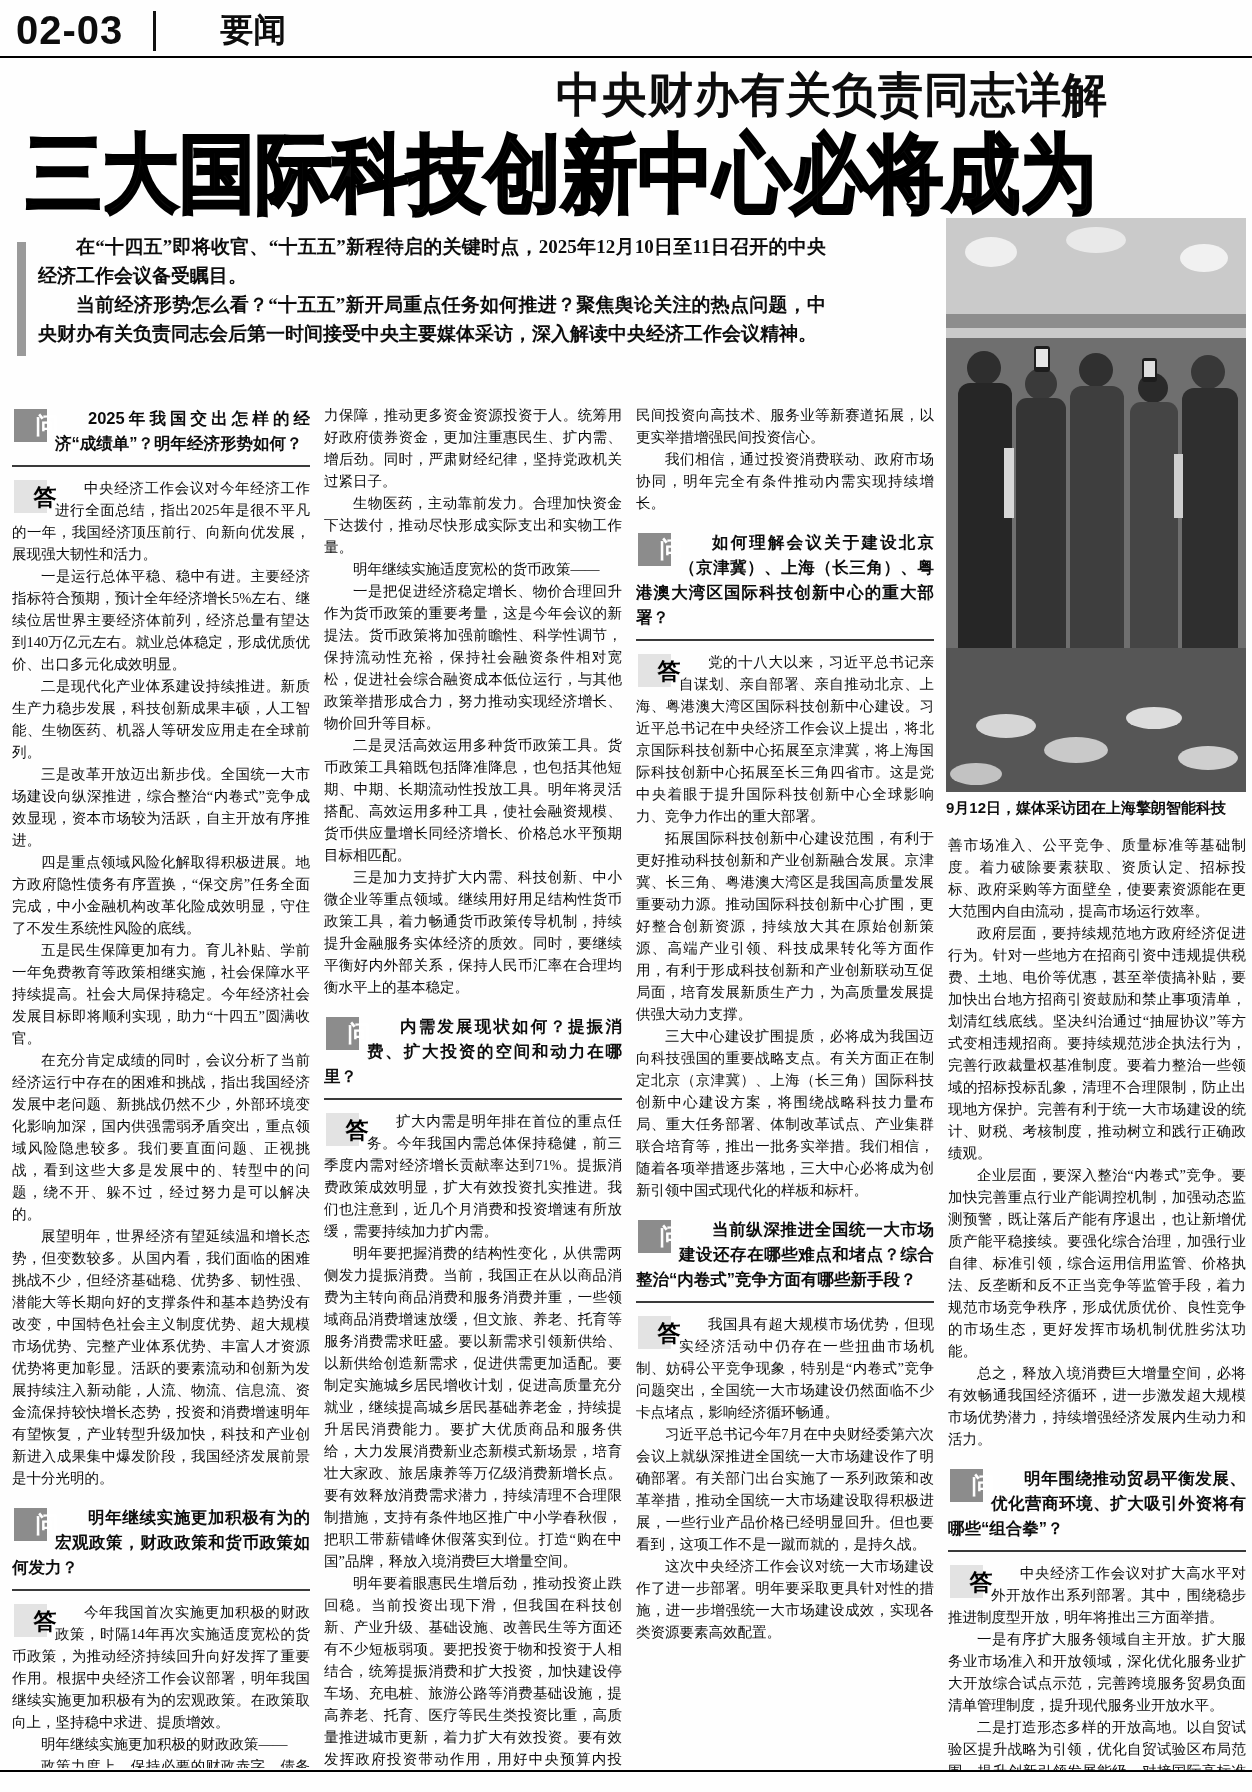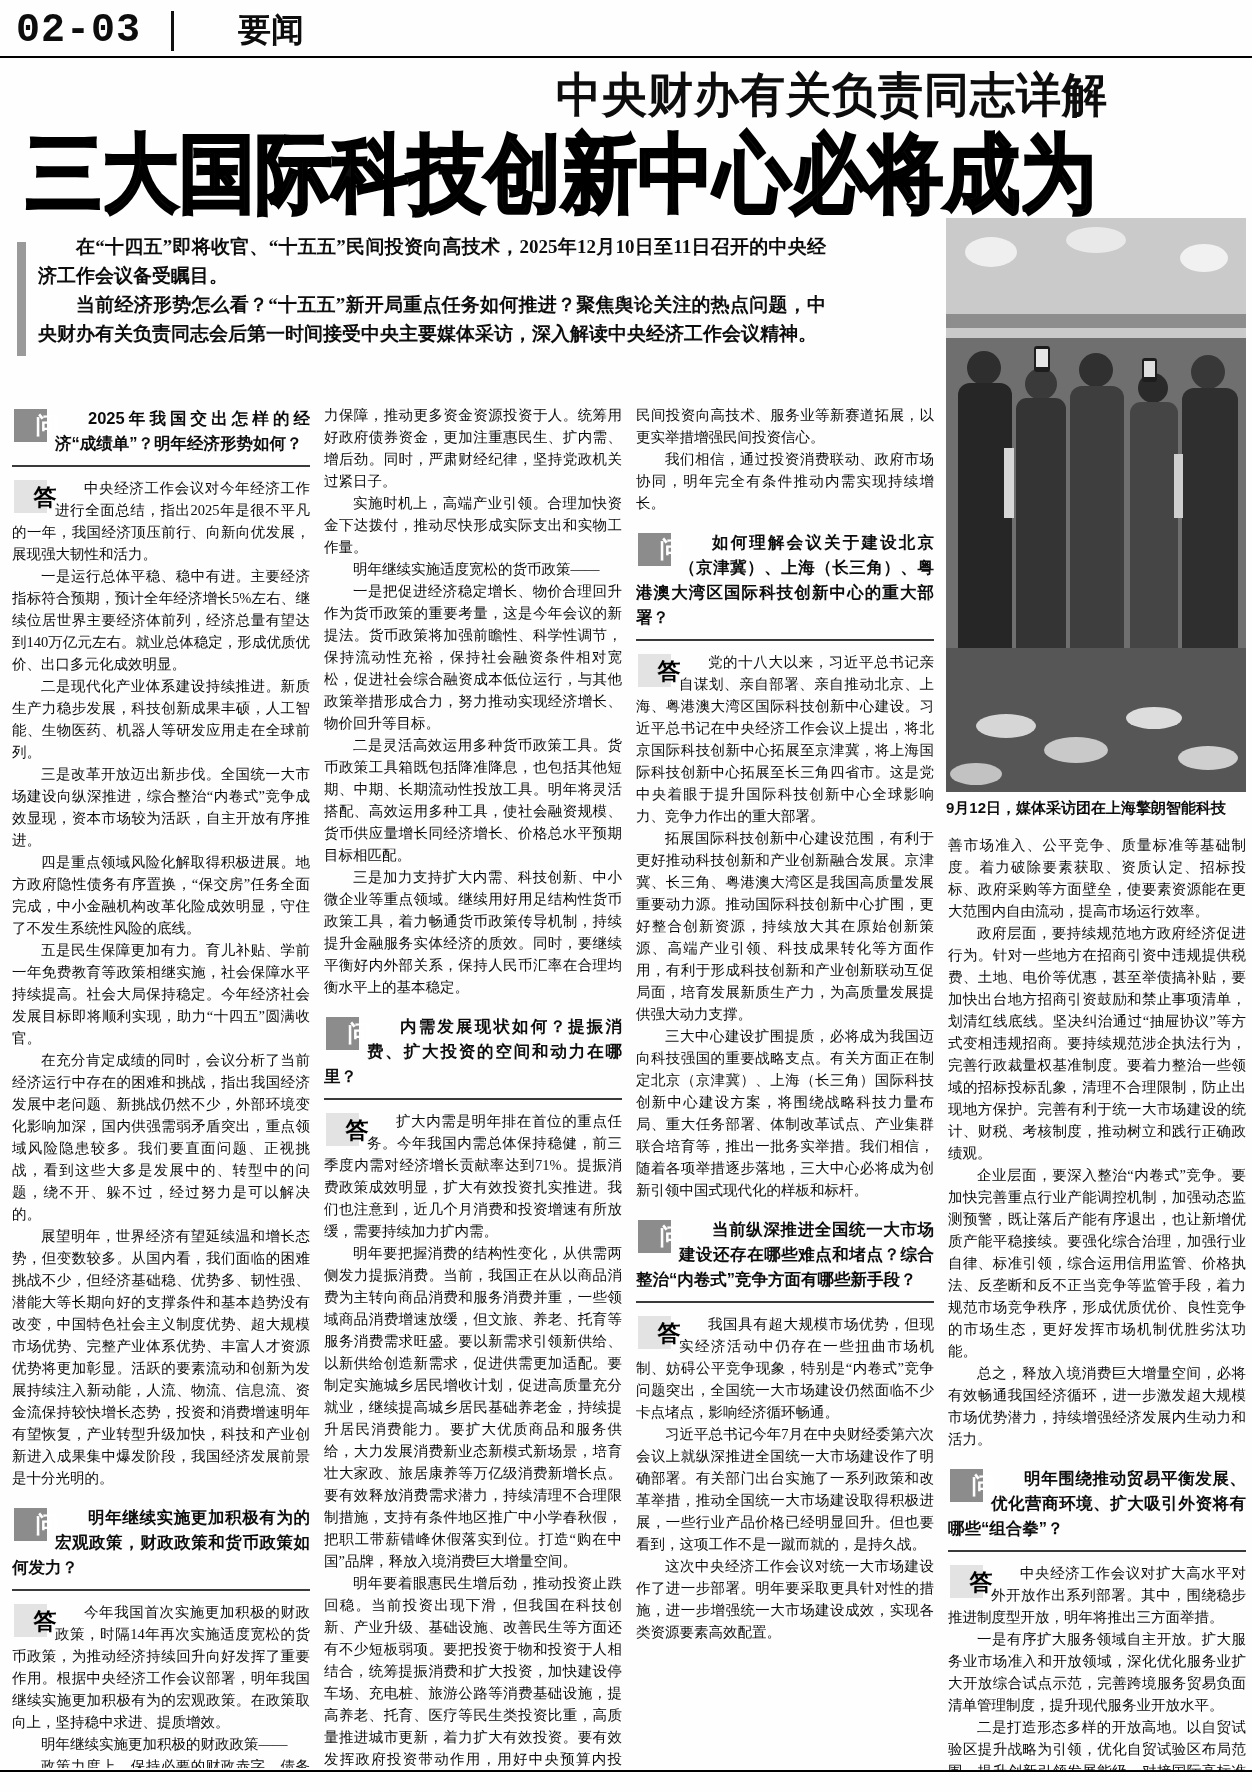--- a/index.html
+++ b/index.html
@@ -1,20 +1,20 @@
 <!DOCTYPE html>
 <html><head>
 <meta charset="utf-8">
 <style>
   html,body{margin:0;padding:0;background:#e8e8e8;}
   .page{position:relative;width:1252px;height:1792px;background:#fefefe;color:#0d0d0d;
         font-family:"Liberation Serif",serif;overflow:hidden;margin:0 auto;}
   
   .masthead{position:absolute;top:8px;left:16px;display:flex;align-items:center;gap:30px;
-            font-family:Liberation Mono, monospace;}
+            font-family:Liberation Sans, sans-serif;}
   .edition{font-size:40px;font-weight:700;letter-spacing:1px;}
   .mast-divider{width:3px;height:40px;background:#111;}
   .section{font-size:33px;font-weight:700;margin-left:34px;}
   .rule-top{position:absolute;top:56px;left:0;width:1252px;height:2px;background:#000;}
   
   .kicker{position:absolute;top:64px;left:556px;width:545px;font-family:"Liberation Sans",sans-serif;
           font-size:45px;font-weight:700;white-space:nowrap;letter-spacing:1px;transform:scaleY(1.05);transform-origin:left top;}
   .headline{position:absolute;top:118px;left:26px;width:1090px;font-family:"Liberation Sans",sans-serif;
             font-size:76px;font-weight:900;white-space:nowrap;letter-spacing:0.5px;
             transform:scaleY(1.12);transform-origin:left top;-webkit-text-stroke:2.5px #000;}
@@ -56,21 +56,21 @@
     <span class="mast-divider"></span>
     <span class="section">要闻</span>
   </div>
   <div class="rule-top"></div>
 
   <div class="kicker">中央财办有关负责同志详解</div>
   <div class="headline">三大国际科技创新中心必将成为</div>
 
   <div class="lead-bar"></div>
   <div class="lead">
-    <p>在“十四五”即将收官、“十五五”民间投资向高技术，2025年12月10日至11日召开的中央经济工作会议备受瞩目。</p>
+    <p>在“十四五”即将收官、“十五五”新程待启的关键时点，2025年12月10日至11日召开的中央经济工作会议备受瞩目。</p>
     <p>当前经济形势怎么看？“十五五”新开局重点任务如何推进？聚焦舆论关注的热点问题，中央财办有关负责同志会后第一时间接受中央主要媒体采访，深入解读中央经济工作会议精神。</p>
   </div>
 
   <div class="photo">
     <svg width="300" height="574" viewBox="0 0 300 574" xmlns="http://www.w3.org/2000/svg">
       <rect x="0" y="0" width="300" height="574" fill="#a9a9a9"></rect>
       <rect x="0" y="0" width="300" height="140" fill="#cacaca"></rect>
       <ellipse cx="45" cy="34" rx="26" ry="15" fill="#efefef"></ellipse>
       <ellipse cx="150" cy="22" rx="30" ry="13" fill="#e9e9e9"></ellipse>
       <ellipse cx="258" cy="40" rx="24" ry="14" fill="#f1f1f1"></ellipse>
@@ -116,21 +116,21 @@
       <p class="para">展望明年，世界经济有望延续温和增长态势，但变数较多。从国内看，我们面临的困难挑战不少，但经济基础稳、优势多、韧性强、潜能大等长期向好的支撑条件和基本趋势没有改变，中国特色社会主义制度优势、超大规模市场优势、完整产业体系优势、丰富人才资源优势将更加彰显。活跃的要素流动和创新为发展持续注入新动能，人流、物流、信息流、资金流保持较快增长态势，投资和消费增速明年有望恢复，产业转型升级加快，科技和产业创新进入成果集中爆发阶段，我国经济发展前景是十分光明的。</p>
       <div class="qblock">
         <div class="qtext"><span class="qbox">问</span>明年继续实施更加积极有为的宏观政策，财政政策和货币政策如何发力？</div>
       </div>
       <p class="para"><span class="abox">答</span>今年我国首次实施更加积极的财政政策，时隔14年再次实施适度宽松的货币政策，为推动经济持续回升向好发挥了重要作用。根据中央经济工作会议部署，明年我国继续实施更加积极有为的宏观政策。在政策取向上，坚持稳中求进、提质增效。</p>
       <p class="para">明年继续实施更加积极的财政政策——</p>
       <p class="para">政策力度上，保持必要的财政赤字、债务总规模和支出总量。既着眼当前，用好用足财政政策空间，也为应对未来风险留有余地，确保财政可持续。重视解决地方财政困难，建立健全增收节支机制，增强地方自主财力，兜牢基层“三保”底线。</p>
     </div>
   <div class="col" id="col2" style="left:324px">
       <p class="para cont">力保障，推动更多资金资源投资于人。统筹用好政府债券资金，更加注重惠民生、扩内需、增后劲。同时，严肃财经纪律，坚持党政机关过紧日子。</p>
-      <p class="para">实施时机上，高端产业引领。合理加快资金下达拨付，推动尽快形成实际支出和实物工作量。</p>
+      <p class="para">生物医药，主动靠前发力。合理加快资金下达拨付，推动尽快形成实际支出和实物工作量。</p>
       <p class="para">明年继续实施适度宽松的货币政策——</p>
       <p class="para">一是把促进经济稳定增长、物价合理回升作为货币政策的重要考量，这是今年会议的新提法。货币政策将加强前瞻性、科学性调节，保持流动性充裕，保持社会融资条件相对宽松，促进社会综合融资成本低位运行，与其他政策举措形成合力，努力推动实现经济增长、物价回升等目标。</p>
       <p class="para">二是灵活高效运用多种货币政策工具。货币政策工具箱既包括降准降息，也包括其他短期、中期、长期流动性投放工具。明年将灵活搭配、高效运用多种工具，使社会融资规模、货币供应量增长同经济增长、价格总水平预期目标相匹配。</p>
       <p class="para">三是加力支持扩大内需、科技创新、中小微企业等重点领域。继续用好用足结构性货币政策工具，着力畅通货币政策传导机制，持续提升金融服务实体经济的质效。同时，要继续平衡好内外部关系，保持人民币汇率在合理均衡水平上的基本稳定。</p>
       <div class="qblock">
         <div class="qtext"><span class="qbox">问</span>内需发展现状如何？提振消费、扩大投资的空间和动力在哪里？</div>
       </div>
       <p class="para"><span class="abox">答</span>扩大内需是明年排在首位的重点任务。今年我国内需总体保持稳健，前三季度内需对经济增长贡献率达到71%。提振消费政策成效明显，扩大有效投资扎实推进。我们也注意到，近几个月消费和投资增速有所放缓，需要持续加力扩内需。</p>
       <p class="para">明年要把握消费的结构性变化，从供需两侧发力提振消费。当前，我国正在从以商品消费为主转向商品消费和服务消费并重，一些领域商品消费增速放缓，但文旅、养老、托育等服务消费需求旺盛。要以新需求引领新供给、以新供给创造新需求，促进供需更加适配。要制定实施城乡居民增收计划，促进高质量充分就业，继续提高城乡居民基础养老金，持续提升居民消费能力。要扩大优质商品和服务供给，大力发展消费新业态新模式新场景，培育壮大家政、旅居康养等万亿级消费新增长点。要有效释放消费需求潜力，持续清理不合理限制措施，支持有条件地区推广中小学春秋假，把职工带薪错峰休假落实到位。打造“购在中国”品牌，释放入境消费巨大增量空间。</p>
       <p class="para">明年要着眼惠民生增后劲，推动投资止跌回稳。当前投资出现下滑，但我国在科技创新、产业升级、基础设施、改善民生等方面还有不少短板弱项。要把投资于物和投资于人相结合，统筹提振消费和扩大投资，加快建设停车场、充电桩、旅游公路等消费基础设施，提高养老、托育、医疗等民生类投资比重，高质量推进城市更新，着力扩大有效投资。要有效发挥政府投资带动作用，用好中央预算内投资、超长期特别国债、地方政府专项债券等资金，优化实施“两重”项目，靠前实施具备条件的“十五五”重大项目，发挥重大工程牵引带动作用。要激发民间投资活力，落实好进一步促进民间投资发展的若干措施，支持民营企业参与铁路、核电等领域重大项目，引导</p>

